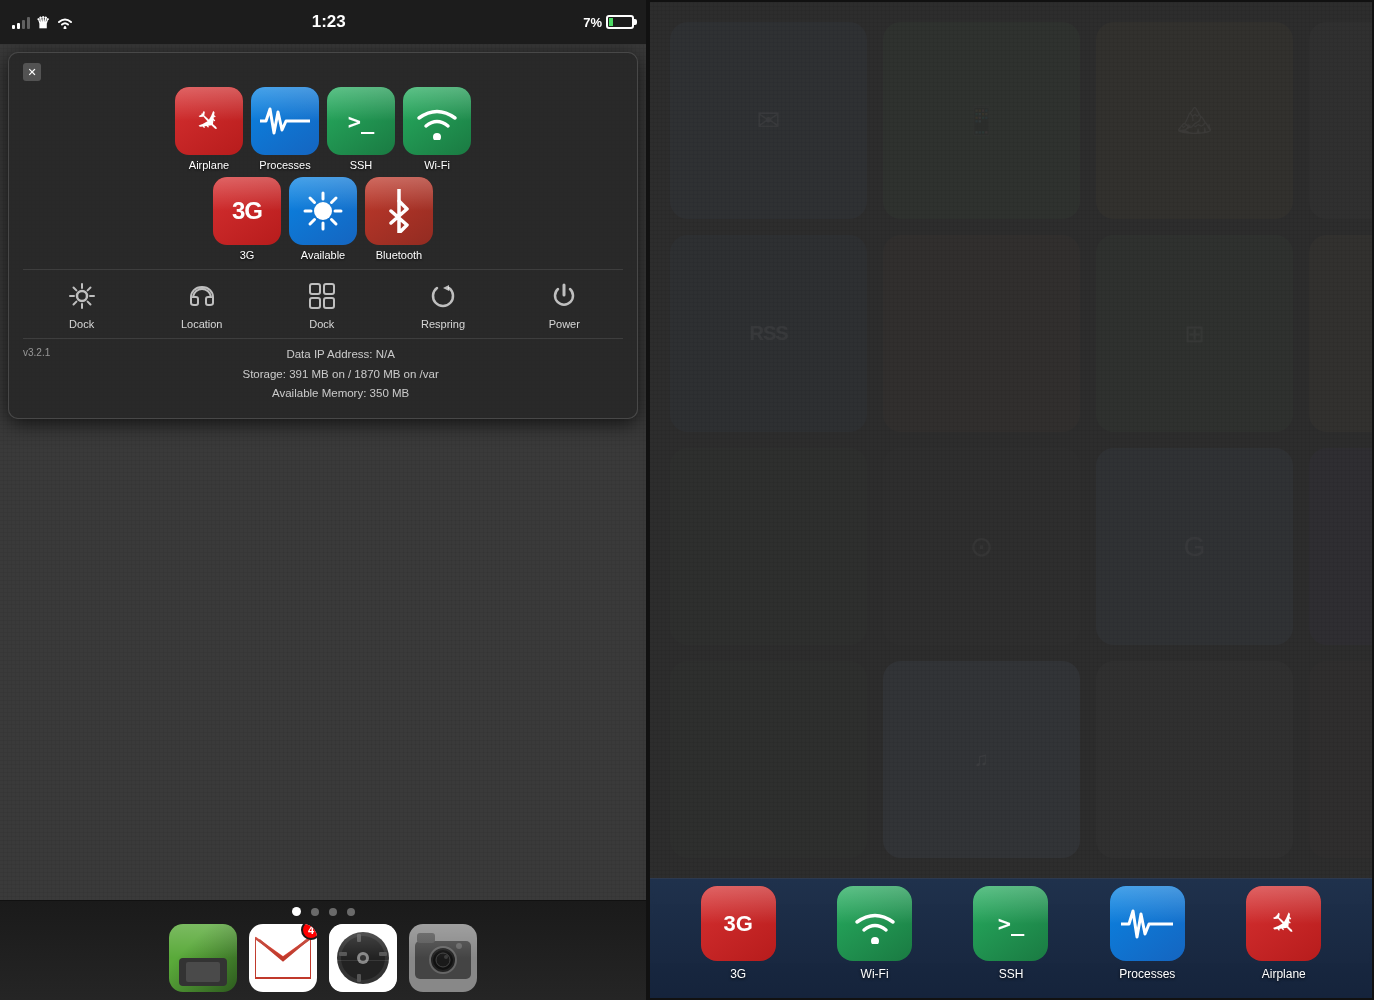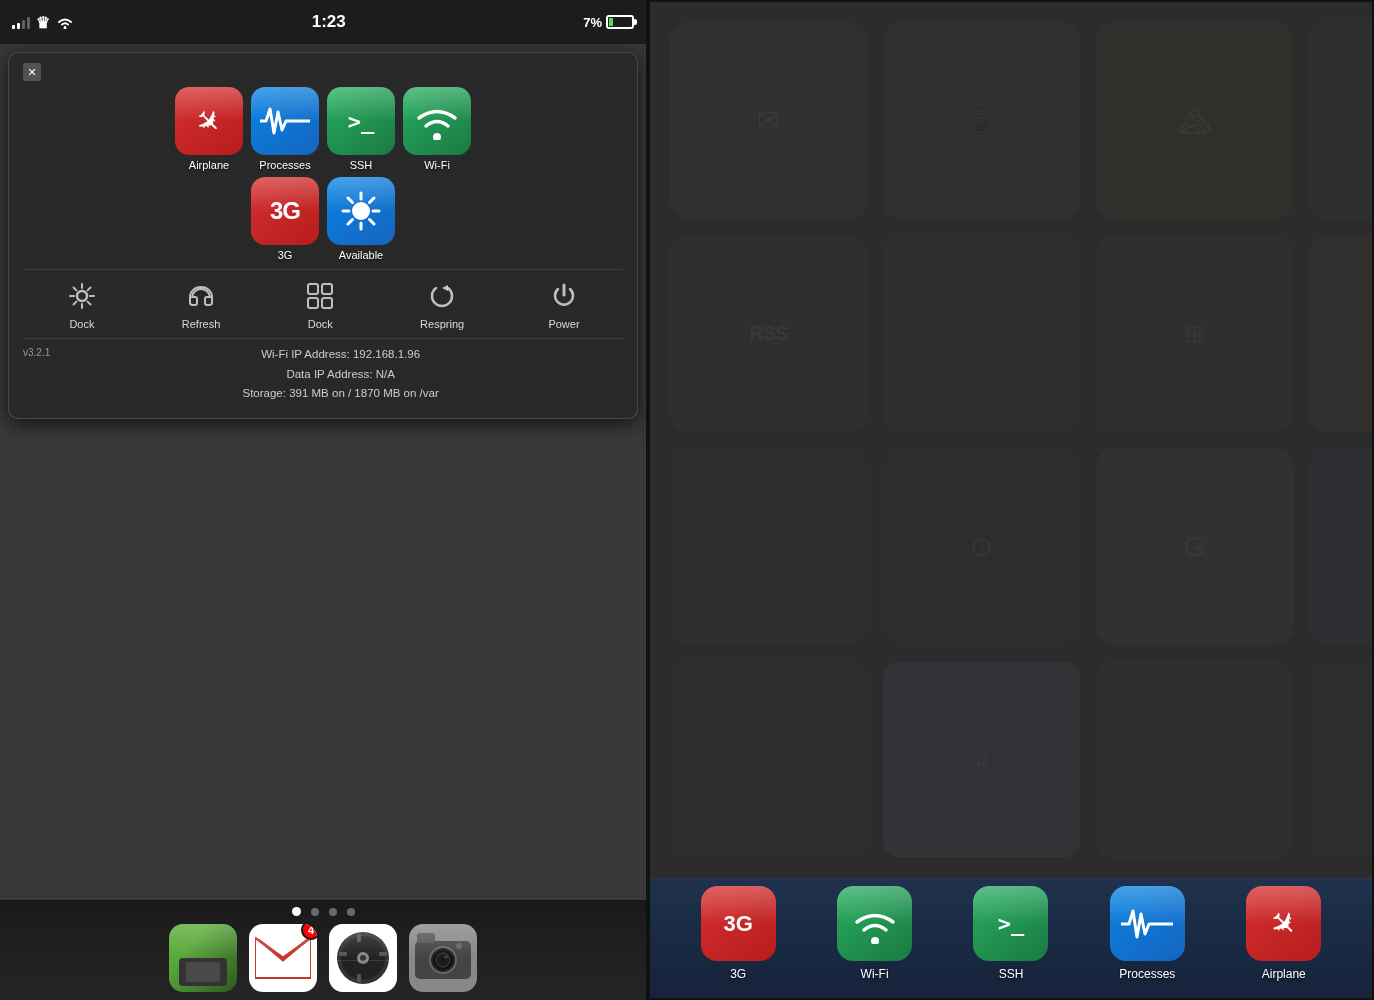--- a/index.html
+++ b/index.html
@@ -543,20 +543,29 @@
               <line x1="34" y1="22" x2="40" y2="22" stroke="white" stroke-width="3" stroke-linecap="round"></line>
               <line x1="9" y1="9" x2="13.5" y2="13.5" stroke="white" stroke-width="3" stroke-linecap="round"></line>
               <line x1="30.5" y1="30.5" x2="35" y2="35" stroke="white" stroke-width="3" stroke-linecap="round"></line>
               <line x1="35" y1="9" x2="30.5" y2="13.5" stroke="white" stroke-width="3" stroke-linecap="round"></line>
               <line x1="13.5" y1="30.5" x2="9" y2="35" stroke="white" stroke-width="3" stroke-linecap="round"></line>
             </svg>
           </div>
           <span class="app-label">Available</span>
         </div>
 
+        <div class="app-icon-item">
+          <div class="app-icon icon-dark-red">
+            <svg class="icon-svg" width="32" height="44" viewBox="0 0 32 44">
+              <polyline points="8,34 24,20 16,12 16,44 24,36 8,22" stroke="white" stroke-width="3.5" fill="none" stroke-linecap="round" stroke-linejoin="round"></polyline>
+              <line x1="16" y1="0" x2="16" y2="12" stroke="white" stroke-width="3.5" stroke-linecap="round"></line>
+            </svg>
+          </div>
+          <span class="app-label">Bluetooth</span>
+        </div>
 
 
       </div>
 
       <div class="toolbar-row">
 
         <div class="toolbar-item">
           <div class="toolbar-icon">
             <svg width="28" height="28" viewBox="0 0 28 28">
               <circle cx="14" cy="14" r="5" fill="none" stroke="rgba(255,255,255,0.7)" stroke-width="2.5"></circle>
@@ -565,21 +574,21 @@
           </div>
           <span class="toolbar-label">Dock</span>
         </div>
 
         <div class="toolbar-item">
           <div class="toolbar-icon">
             <svg width="28" height="28" viewBox="0 0 28 28">
               <path d="M14 5 C7 5 3 10 3 15 L3 21 Q3 23 6 23 L8 23 Q10 23 10 21 L10 17 Q10 15 8 15 L5 15 C5.5 10.5 9.5 7 14 7 C18.5 7 22.5 10.5 23 15 L20 15 Q18 15 18 17 L18 21 Q18 23 20 23 L22 23 Q25 23 25 21 L25 15 C25 10 21 5 14 5Z" fill="none" stroke="rgba(255,255,255,0.7)" stroke-width="2"></path>
             </svg>
           </div>
-          <span class="toolbar-label">Refresh</span>
+          <span class="toolbar-label">Location</span>
         </div>
 
         <div class="toolbar-item">
           <div class="toolbar-icon">
             <svg width="28" height="28" viewBox="0 0 28 28">
               <rect x="2" y="2" width="10" height="10" rx="2" fill="none" stroke="rgba(255,255,255,0.7)" stroke-width="2"></rect>
               <rect x="16" y="2" width="10" height="10" rx="2" fill="none" stroke="rgba(255,255,255,0.7)" stroke-width="2"></rect>
               <rect x="2" y="16" width="10" height="10" rx="2" fill="none" stroke="rgba(255,255,255,0.7)" stroke-width="2"></rect>
               <rect x="16" y="16" width="10" height="10" rx="2" fill="none" stroke="rgba(255,255,255,0.7)" stroke-width="2"></rect>
             </svg>
@@ -605,23 +614,23 @@
             </svg>
           </div>
           <span class="toolbar-label">Power</span>
         </div>
 
       </div>
 
       <div class="info-section">
         <span class="version-label">v3.2.1</span>
         <div class="info-text">
-          <div>Wi-Fi IP Address: 192.168.1.96</div>
           <div>Data IP Address: N/A</div>
           <div>Storage: 391 MB on / 1870 MB on /var</div>
+          <div>Available Memory: 350 MB</div>
         </div>
       </div>
 
     </div>
   </div>
 
   <div class="dock">
     <div class="dock-dots">
       <div class="dock-dot active"></div>
       <div class="dock-dot"></div>

